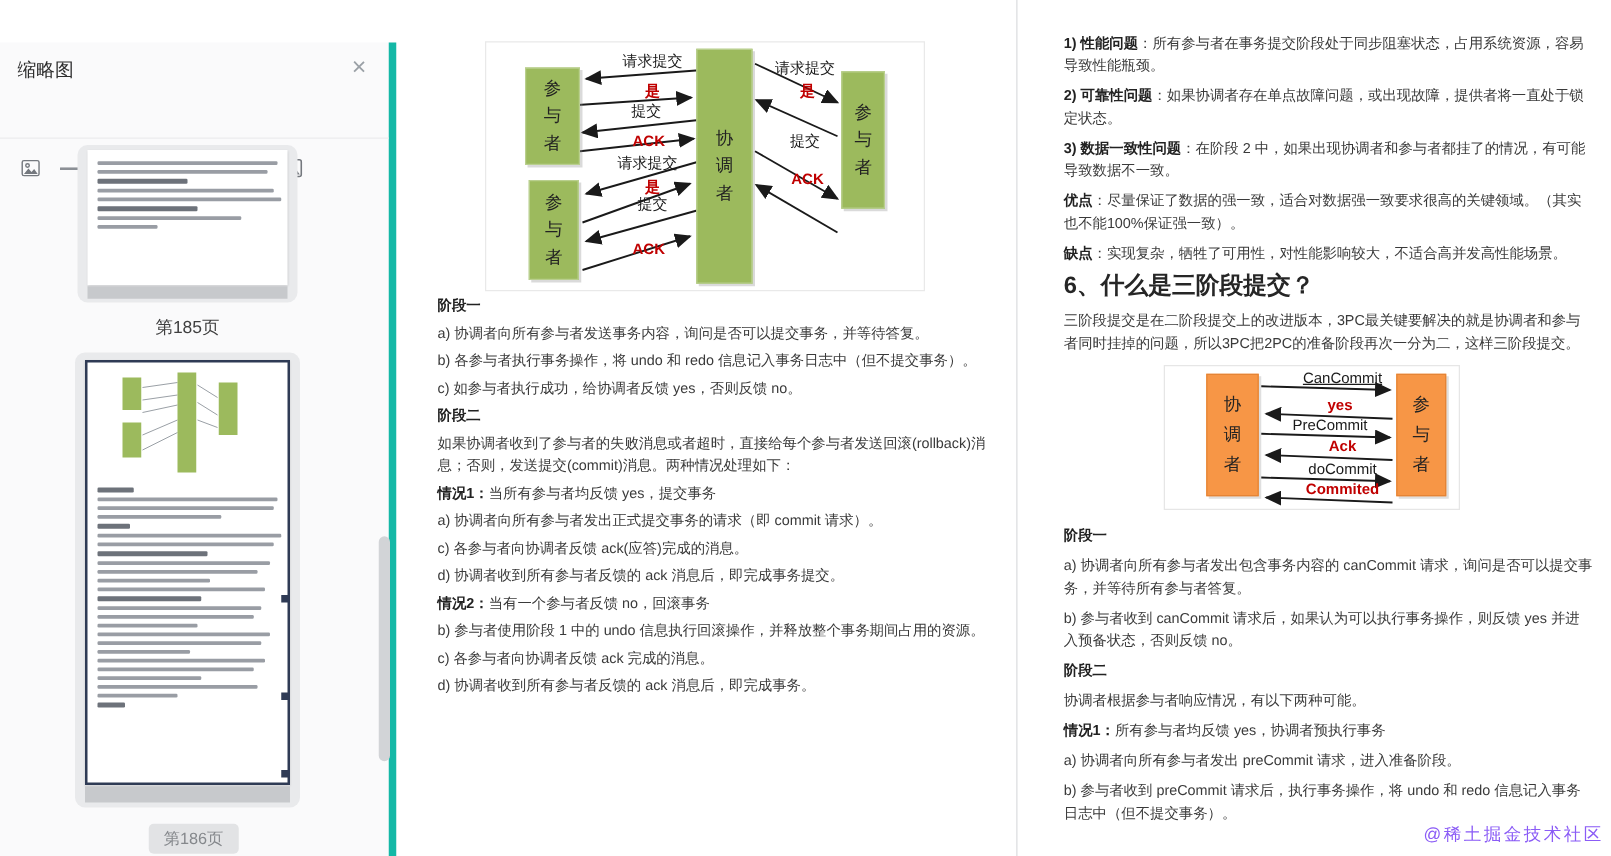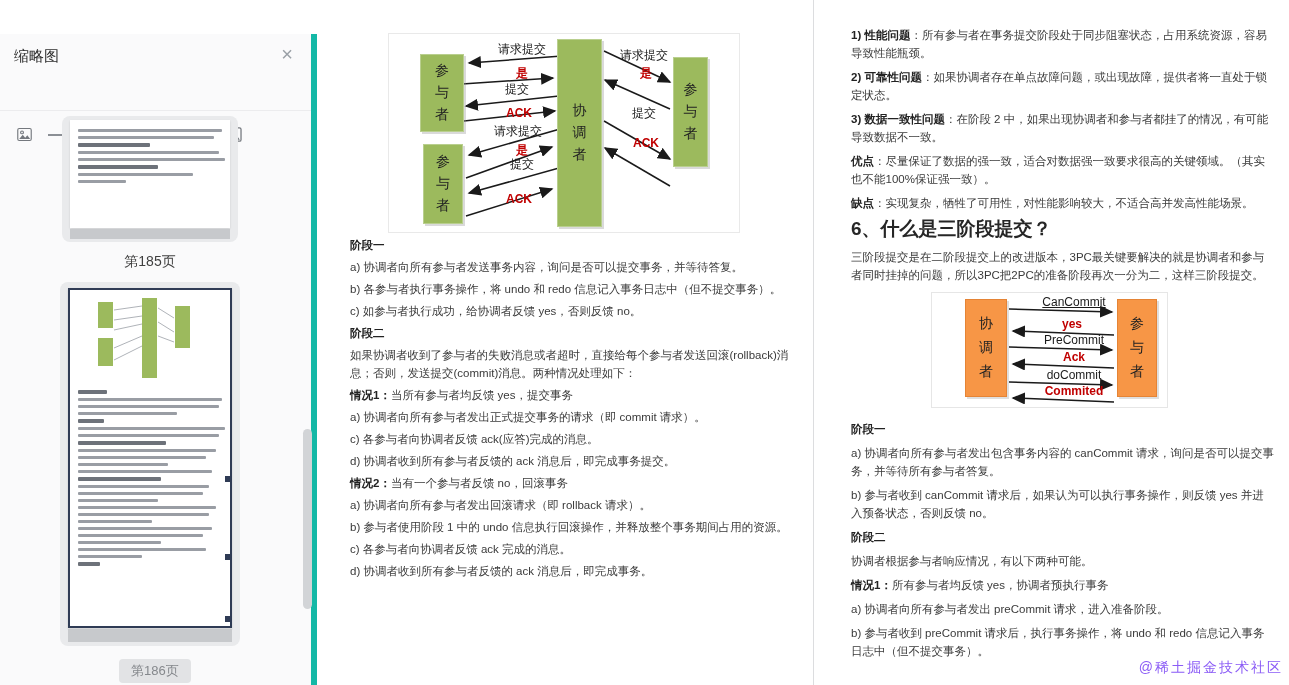--- a/index.html
+++ b/index.html
@@ -225,21 +225,20 @@
         <p><b></b><span>a) 协调者向所有参与者发送事务内容，询问是否可以提交事务，并等待答复。</span></p>
         <p><b></b><span>b) 各参与者执行事务操作，将 undo 和 redo 信息记入事务日志中（但不提交事务）。</span></p>
         <p><b></b><span>c) 如参与者执行成功，给协调者反馈 yes，否则反馈 no。</span></p>
         <p><b>阶段二</b><span></span></p>
         <p><b></b><span>如果协调者收到了参与者的失败消息或者超时，直接给每个参与者发送回滚(rollback)消息；否则，发送提交(commit)消息。两种情况处理如下：</span></p>
         <p><b>情况1：</b><span>当所有参与者均反馈 yes，提交事务</span></p>
         <p><b></b><span>a) 协调者向所有参与者发出正式提交事务的请求（即 commit 请求）。</span></p>
         <p><b></b><span>c) 各参与者向协调者反馈 ack(应答)完成的消息。</span></p>
         <p><b></b><span>d) 协调者收到所有参与者反馈的 ack 消息后，即完成事务提交。</span></p>
         <p><b>情况2：</b><span>当有一个参与者反馈 no，回滚事务</span></p>
-        <p><b></b><span>a) 协调者向所有参与者发出回滚请求（即 rollback 请求）。</span></p>
         <p><b></b><span>b) 参与者使用阶段 1 中的 undo 信息执行回滚操作，并释放整个事务期间占用的资源。</span></p>
         <p><b></b><span>c) 各参与者向协调者反馈 ack 完成的消息。</span></p>
         <p><b></b><span>d) 协调者收到所有参与者反馈的 ack 消息后，即完成事务。</span></p>
       </div>
     </div>
 
     <div class="page page-right">
       <div class="body-text" style="left:37px;top:26px;width:424px;">
         <p><b>1) 性能问题</b><span>：所有参与者在事务提交阶段处于同步阻塞状态，占用系统资源，容易导致性能瓶颈。</span></p>
         <p><b>2) 可靠性问题</b><span>：如果协调者存在单点故障问题，或出现故障，提供者将一直处于锁定状态。</span></p>
@@ -267,21 +266,21 @@
             </g>
           </svg>
           <div class="obox" style="left:33px;top:6px;width:42px;height:98px;">
             <div class="vlabel">协调者</div>
           </div>
           <div class="obox" style="left:185px;top:6px;width:40px;height:98px;">
             <div class="vlabel">参与者</div>
           </div>
           <span class="alabel" style="left:130px;top:9px;text-decoration:underline;">CanCommit</span>
           <span class="alabel red" style="left:128px;top:31px;">yes</span>
-          <span class="alabel" style="left:130px;top:47px;text-align:center;">PreCommit</span>
+          <span class="alabel" style="left:120px;top:47px;text-align:center;">PreCommit</span>
           <span class="alabel red" style="left:130px;top:64px;">Ack</span>
           <span class="alabel" style="left:130px;top:82px;">doCommit</span>
           <span class="alabel red" style="left:130px;top:98px;">Commited</span>
         </div>
 
         <p><b>阶段一</b><span></span></p>
         <p><b></b><span>a) 协调者向所有参与者发出包含事务内容的 canCommit 请求，询问是否可以提交事务，并等待所有参与者答复。</span></p>
         <p><b></b><span>b) 参与者收到 canCommit 请求后，如果认为可以执行事务操作，则反馈 yes 并进入预备状态，否则反馈 no。</span></p>
         <p><b>阶段二</b><span></span></p>
         <p><b></b><span>协调者根据参与者响应情况，有以下两种可能。</span></p>

